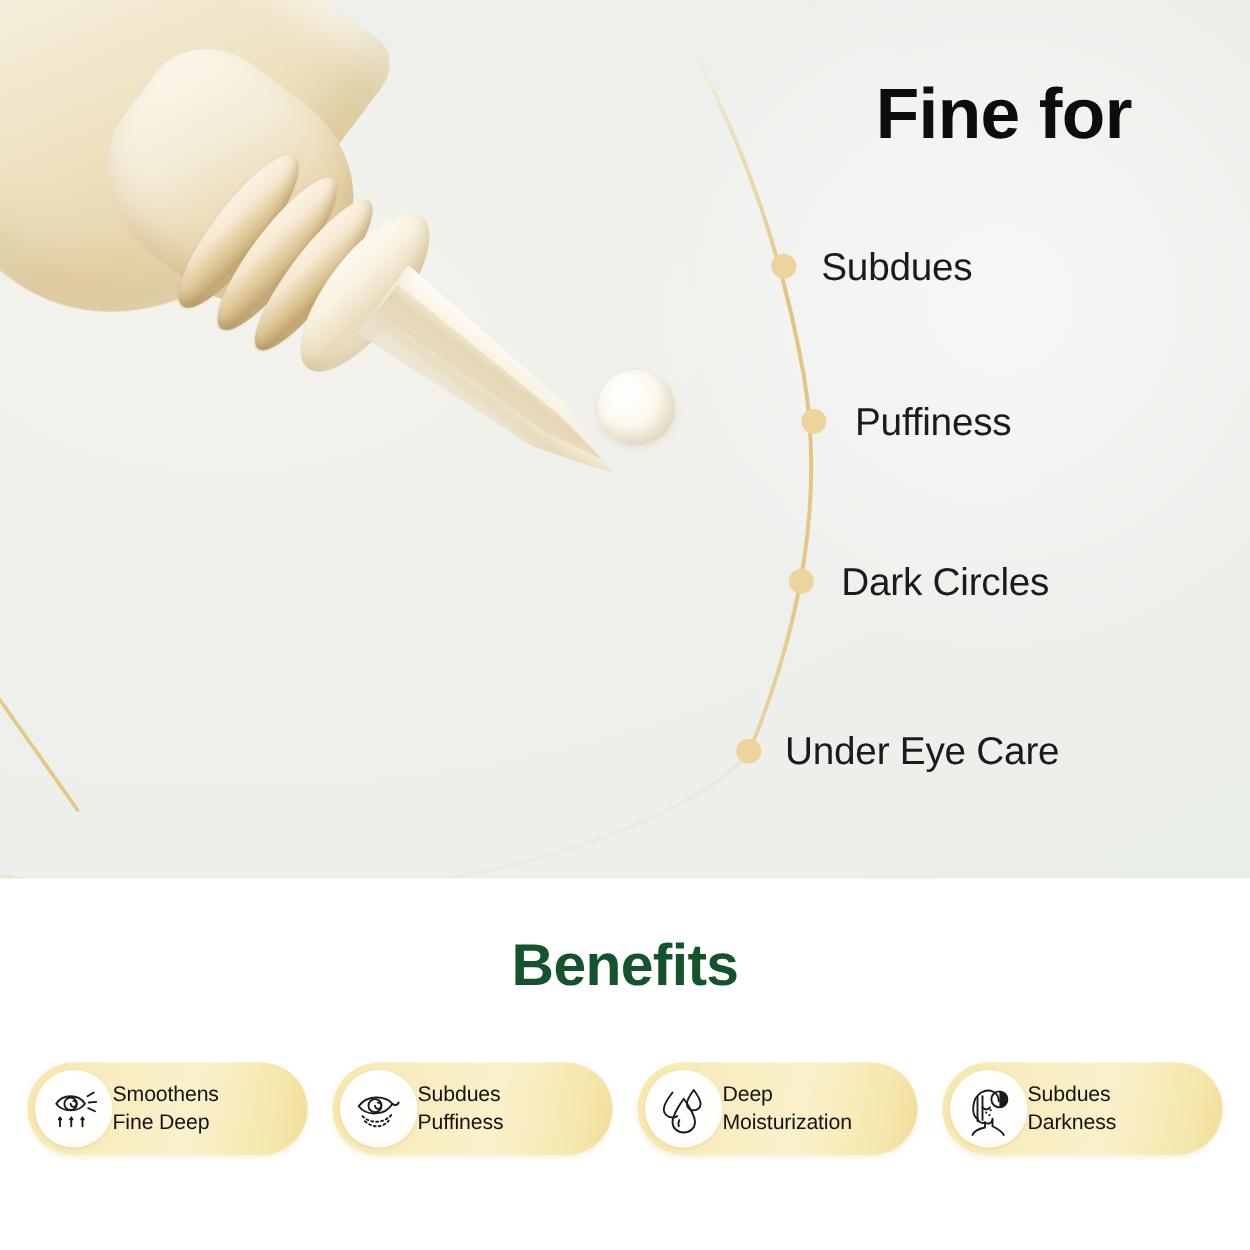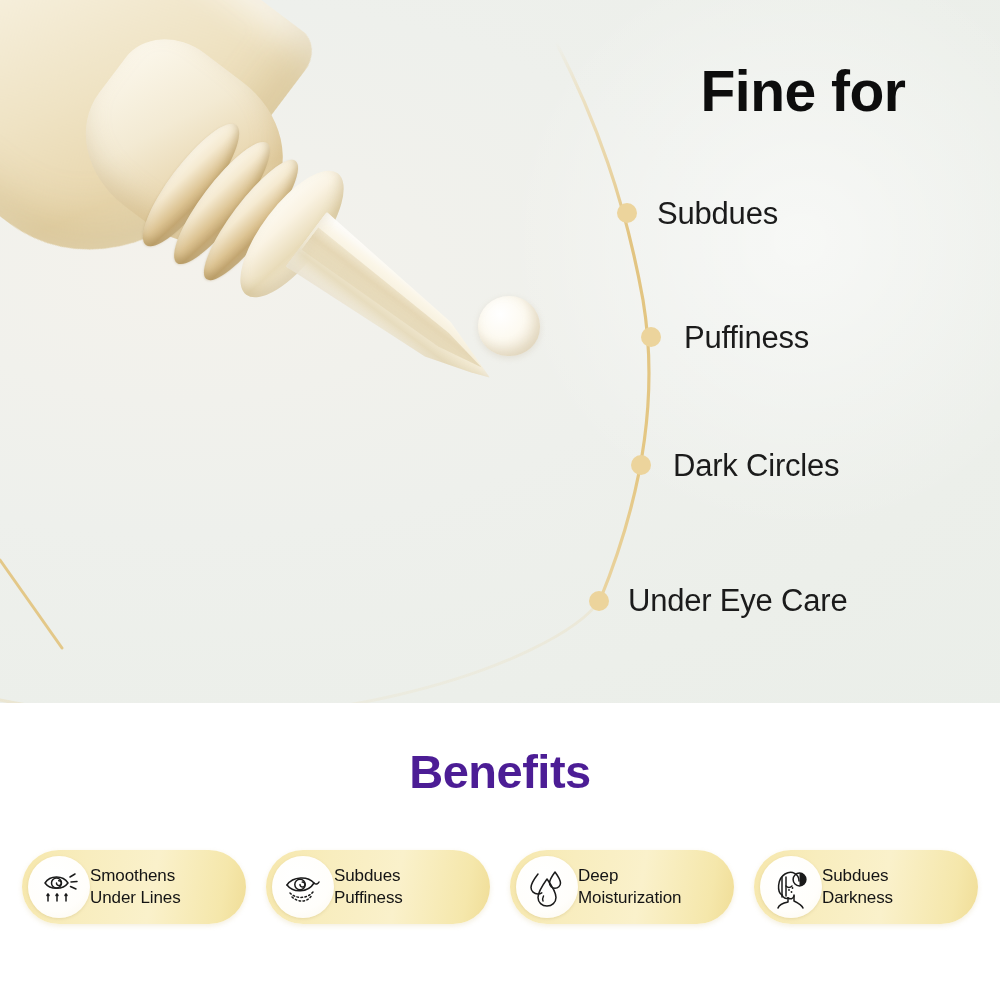--- a/index.html
+++ b/index.html
@@ -104,21 +104,21 @@
   .bf2{ left:673px; top:450px; }
   .bf3{ left:628px; top:585px; }
 
   
   .benefits{
     position:absolute; left:0; top:703px; width:1000px; height:297px;
     background:#ffffff;
   }
   .benefits-title{
     position:absolute; left:0; top:748px; width:1000px; text-align:center;
-    font:700 47px/1 "Liberation Sans", sans-serif; color:#4c1d95; letter-spacing:-0.5px;
+    font:700 47px/1 "Liberation Sans", sans-serif; color:#14532d; letter-spacing:-0.5px;
   }
   .pill-row{
     position:absolute; left:22px; top:850px; width:956px; height:74px;
     display:flex; justify-content:space-between;
   }
   .pill{
     position:relative; width:224px; height:74px; border-radius:37px;
     background:linear-gradient(100deg,#f6e7ac 0%, #f8edbe 28%, #faf1cb 58%, #f5e7ab 88%, #f0dd97 100%);
     box-shadow:0 2px 5px rgba(205,180,110,.22);
     display:flex; align-items:center;
@@ -206,21 +206,21 @@
         <path d="M33 12 l5 -3"></path>
         <path d="M34 17 l6 -0.5"></path>
         <path d="M33.5 21.5 l5.5 2.5"></path>
         <path d="M11 36 v-7 M10 30.5 l1 -1.6 l1 1.6"></path>
         <path d="M20 36 v-7 M19 30.5 l1 -1.6 l1 1.6"></path>
         <path d="M29 36 v-7 M28 30.5 l1 -1.6 l1 1.6"></path>
       </svg>
     </div>
     <div class="pill-text">
       <span>Smoothens</span>
-      <span class="l2">Under Lines</span>
+      <span class="l2">Fine Deep</span>
     </div>
   </div>
 
   <div class="pill">
     <div class="pill-icon">
       <svg width="44" height="44" viewBox="0 0 44 44" fill="none" stroke="#1a1a1a" stroke-width="1.5" stroke-linecap="round" stroke-linejoin="round">
         <path d="M6 20 C12 11, 27 11, 33 18 C35 20, 37 19, 38 17"></path>
         <path d="M6 20 C12 28, 27 28, 33 18"></path>
         <circle cx="19" cy="19.5" r="5.2"></circle>
         <path d="M19 19.5 a2.5 2.5 0 1 0 2.3 -2.4"></path>

